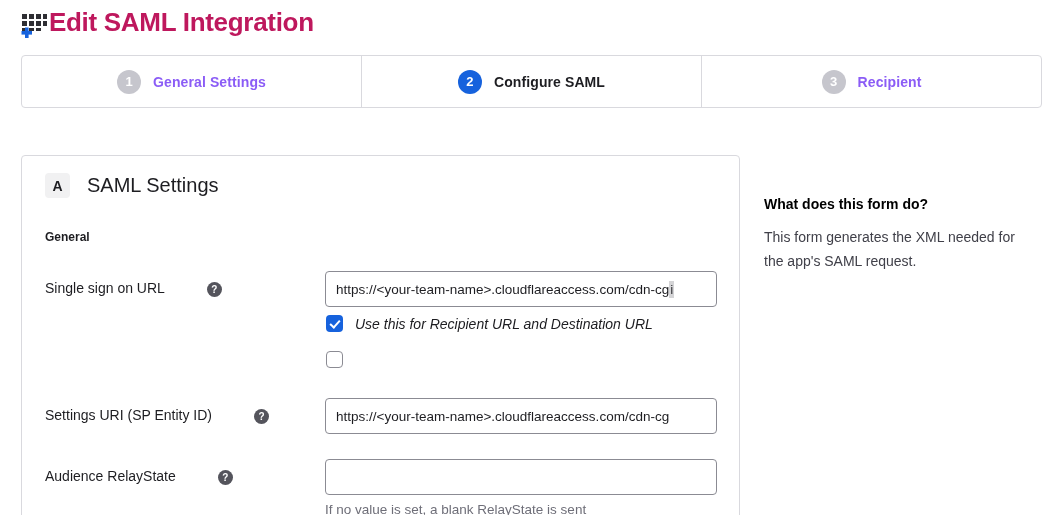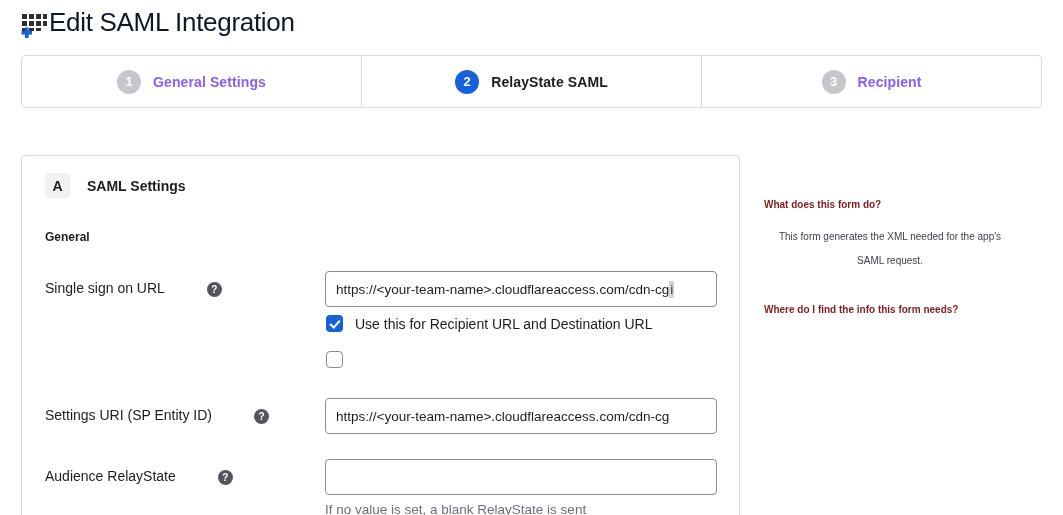--- a/index.html
+++ b/index.html
@@ -6,21 +6,21 @@
   html, body { margin: 0; padding: 0; }
   body {
     width: 1063px; height: 515px; overflow: hidden;
     background: #ffffff; color: #1d1d21;
     font-family: "Liberation Sans", sans-serif;
   }
 
   
   .header { display: flex; align-items: center; padding: 7px 0 0 20px; }
   .app-icon { width: 27px; height: 27px; flex: none; margin-right: 2px; position: relative; top: 2px; }
-  .page-title { margin: 0; font-size: 26px; font-weight: 400; letter-spacing: -0.3px; color: #0f172a; }
+  .page-title { margin: 0; font-size: 26px; font-weight: 700; letter-spacing: -0.3px; color: #be185d; }
 
   
   .stepper {
     margin: 17px 21px 0 21px; height: 53px;
     border: 1px solid #d9d9de; border-radius: 4px;
     display: flex; background: #fff;
   }
   .step {
     flex: 1; display: flex; align-items: center; justify-content: center;
     gap: 12px; border-right: 1px solid #d9d9de; cursor: pointer;
@@ -42,21 +42,21 @@
     width: 719px; min-height: 370px; flex: none;
     border: 1px solid #d9d9de; border-radius: 4px;
     padding: 17px 24px 40px 23px; background: #fff;
   }
   .panel-header { display: flex; align-items: center; gap: 17px; }
   .badge {
     width: 25px; height: 25px; border-radius: 4px; background: #f1f1f2;
     display: flex; align-items: center; justify-content: center;
     font-size: 14px; font-weight: 700; color: #1d1d21; flex: none;
   }
-  .section-title { font-size: 14px; font-weight: 700; }
+  .section-title { font-size: 20px; font-weight: 400; }
   .group-heading { font-size: 12px; font-weight: 700; margin-top: 32px; }
 
   .field-row { display: flex; }
   .row-sso { margin-top: 27px; }
   .row-audience { margin-top: 30px; }
   .row-relay { margin-top: 25px; }
   .field-label-col { width: 280px; flex: none; padding-top: 9px; display: flex; align-items: flex-start; gap: 33px; }
   .field-label { font-size: 14px; color: #1d1d21; }
   .help-icon {
     width: 15px; height: 15px; border-radius: 50%; background: #54545c;
@@ -70,38 +70,38 @@
   .text-input, .fake-input {
     width: 392px; height: 36px; border: 1px solid #8b8b93; border-radius: 4px;
     font-size: 13.5px; color: #1d1d21; padding: 1px 10px; background: #fff;
     font-family: "Liberation Sans", sans-serif;
   }
   .fake-input { display: flex; align-items: center; white-space: nowrap; overflow: hidden; cursor: text; }
   .fake-input .value-text { flex: none; }
   .cursor-block { flex: none; background: #d4d4d6; color: #3a3a3f; padding: 1px 1px; margin-left: 0; }
 
   .checkbox-row { display: flex; align-items: center; margin-left: 1px; cursor: pointer; }
-  .cb-1 { margin-top: 8px; }
+  .cb-1 { margin-top: 8px; font-style: italic; }
   .cb-2 { margin-top: 19px; }
   .checkbox { width: 17px; height: 17px; border-radius: 4px; flex: none; position: relative; }
   .checkbox.unchecked { border: 1px solid #8b8b93; background: #fff; }
   .checkbox.checked { background: #1662dd; }
   .checkbox.checked::after {
     content: ""; position: absolute; left: 6px; top: 2.5px;
     width: 4px; height: 8px; border: solid #fff; border-width: 0 2px 2px 0;
     transform: rotate(42deg);
   }
   .checkbox-label { font-size: 14px; margin-left: 12px; color: #1d1d21; }
 
   .hint { font-size: 13.5px; color: #6e6e78; margin-top: 7px; }
 
   
   .sidebar { margin-left: 24px; width: 252px; padding-top: 39px; }
-  .sidebar-heading { margin: 0 0 10px 0; font-size: 10px; font-weight: 700; line-height: 21px; color: #7f1d1d; }
-  .sidebar-body { margin: 0 0 26px 0; font-size: 10px; line-height: 24px; color: #404049; text-align: center; }
+  .sidebar-heading { margin: 0 0 10px 0; font-size: 14px; font-weight: 700; line-height: 21px; color: #000000; }
+  .sidebar-body { margin: 0 0 26px 0; font-size: 14px; line-height: 24px; color: #404049; }
 </style>
 </head>
 <body>
 
 <div class="header">
   <svg class="app-icon" viewBox="0 0 27 27" xmlns="http://www.w3.org/2000/svg">
     <g fill="#2e2e33">
       <rect x="2" y="3" width="5" height="5"></rect>
         <rect x="9" y="3" width="5" height="5"></rect>
         <rect x="16" y="3" width="5" height="5"></rect>
@@ -122,21 +122,21 @@
   <h1 class="page-title">Edit SAML Integration</h1>
 </div>
 
 <div class="stepper">
   <div class="step">
     <span class="step-circle">1</span>
     <span class="step-label">General Settings</span>
   </div>
   <div class="step active">
     <span class="step-circle">2</span>
-    <span class="step-label">RelayState SAML</span>
+    <span class="step-label">Configure SAML</span>
   </div>
   <div class="step">
     <span class="step-circle">3</span>
     <span class="step-label">Recipient</span>
   </div>
 </div>
 
 <div class="content">
 
   <div class="panel">
@@ -185,16 +185,15 @@
       <div class="field-input-col">
         <input class="text-input" type="text" value="" style="">
         <div class="hint">If no value is set, a blank RelayState is sent</div>
       </div>
     </div>
   </div>
 
   <div class="sidebar">
     <h3 class="sidebar-heading">What does this form do?</h3>
     <p class="sidebar-body">This form generates the XML needed for the app's SAML request.</p>
-    <h3 class="sidebar-heading">Where do I find the info this form needs?</h3>
   </div>
 
 </div>
 
 </body></html>

